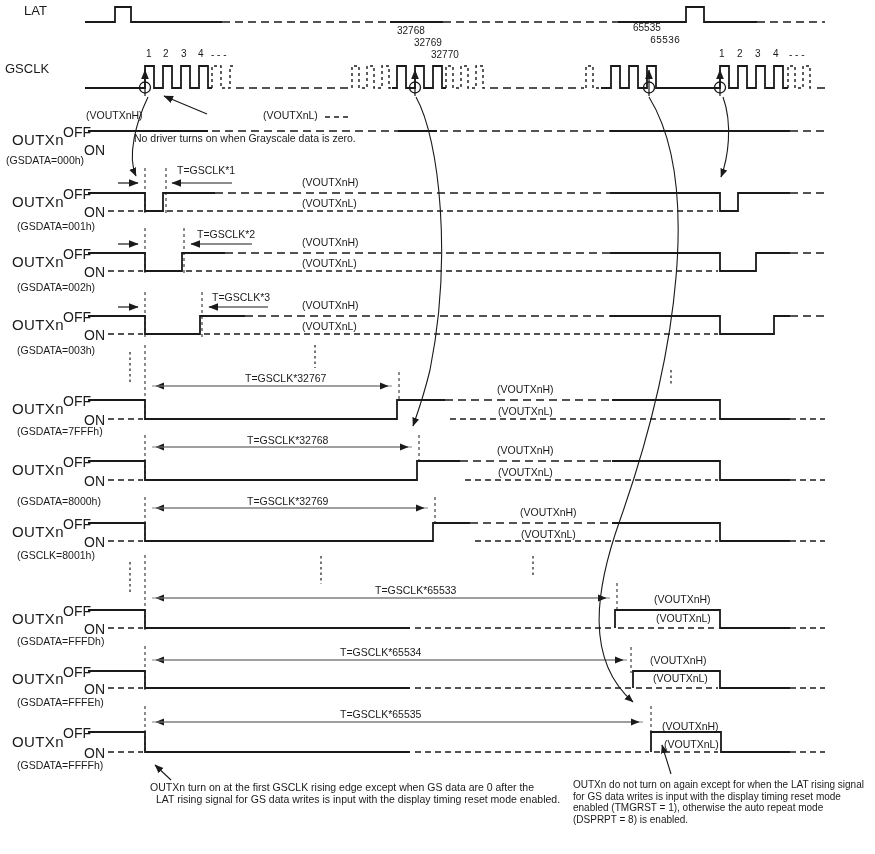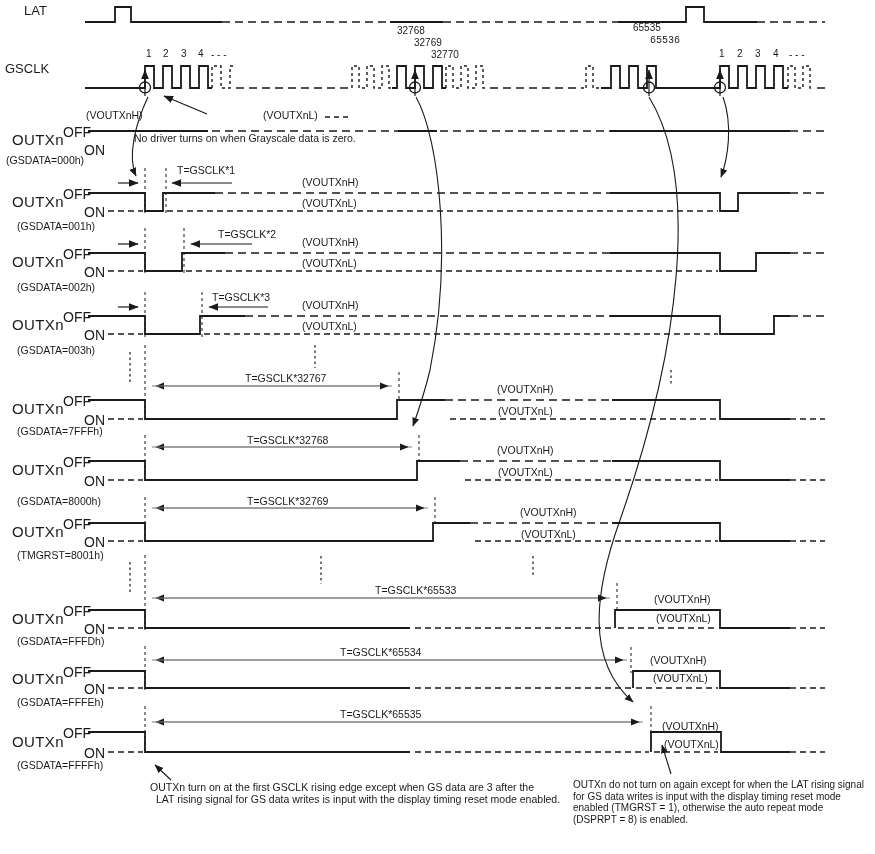--- a/index.html
+++ b/index.html
@@ -195,21 +195,21 @@
   <span class="lbl f11" style="left:84px;top:205px;">ON</span>
   <span class="lbl f10" style="left:17px;top:221px;">(GSDATA=001h)</span>
   <span class="lbl f10" style="left:177px;top:165px;">T=GSCLK*1</span>
   <span class="lbl f10" style="left:302px;top:177px;">(VOUTXnH)</span>
   <span class="lbl f10" style="left:302px;top:198px;">(VOUTXnL)</span>
 
   <span class="lbl f15" style="left:12px;top:254px;">OUTXn</span>
   <span class="lbl f11" style="left:63px;top:247px;">OFF</span>
   <span class="lbl f11" style="left:84px;top:265px;">ON</span>
   <span class="lbl f10" style="left:17px;top:282px;">(GSDATA=002h)</span>
-  <span class="lbl f10" style="left:197px;top:229px;margin-left:21px;">T=GSCLK*2</span>
+  <span class="lbl f10" style="left:197px;top:229px;">T=GSCLK*2</span>
   <span class="lbl f10" style="left:302px;top:237px;">(VOUTXnH)</span>
   <span class="lbl f10" style="left:302px;top:258px;">(VOUTXnL)</span>
 
   <span class="lbl f15" style="left:12px;top:317px;">OUTXn</span>
   <span class="lbl f11" style="left:63px;top:310px;">OFF</span>
   <span class="lbl f11" style="left:84px;top:328px;">ON</span>
   <span class="lbl f10" style="left:17px;top:345px;">(GSDATA=003h)</span>
   <span class="lbl f10" style="left:212px;top:292px;">T=GSCLK*3</span>
   <span class="lbl f10" style="left:302px;top:300px;">(VOUTXnH)</span>
   <span class="lbl f10" style="left:302px;top:321px;">(VOUTXnL)</span>
@@ -226,21 +226,21 @@
   <span class="lbl f11" style="left:63px;top:455px;">OFF</span>
   <span class="lbl f11" style="left:84px;top:474px;">ON</span>
   <span class="lbl f10" style="left:17px;top:488px;margin-top:8px;">(GSDATA=8000h)</span>
   <span class="lbl f10" style="left:247px;top:435px;">T=GSCLK*32768</span>
   <span class="lbl f10" style="left:497px;top:445px;">(VOUTXnH)</span>
   <span class="lbl f10" style="left:498px;top:467px;">(VOUTXnL)</span>
 
   <span class="lbl f15" style="left:12px;top:524px;">OUTXn</span>
   <span class="lbl f11" style="left:63px;top:517px;">OFF</span>
   <span class="lbl f11" style="left:84px;top:535px;">ON</span>
-  <span class="lbl f10" style="left:17px;top:550px;">(TMGRST=8001h)</span>
+  <span class="lbl f10" style="left:17px;top:550px;">(GSCLK=8001h)</span>
   <span class="lbl f10" style="left:247px;top:496px;">T=GSCLK*32769</span>
   <span class="lbl f10" style="left:520px;top:507px;">(VOUTXnH)</span>
   <span class="lbl f10" style="left:521px;top:529px;">(VOUTXnL)</span>
 
   <span class="lbl f15" style="left:12px;top:611px;">OUTXn</span>
   <span class="lbl f11" style="left:63px;top:604px;">OFF</span>
   <span class="lbl f11" style="left:84px;top:622px;">ON</span>
   <span class="lbl f10" style="left:17px;top:636px;">(GSDATA=FFFDh)</span>
   <span class="lbl f10" style="left:340px;top:585px;margin-left:35px;">T=GSCLK*65533</span>
   <span class="lbl f10" style="left:654px;top:594px;">(VOUTXnH)</span>
@@ -255,20 +255,20 @@
   <span class="lbl f10" style="left:653px;top:673px;">(VOUTXnL)</span>
 
   <span class="lbl f15" style="left:12px;top:734px;">OUTXn</span>
   <span class="lbl f11" style="left:63px;top:726px;">OFF</span>
   <span class="lbl f11" style="left:84px;top:746px;">ON</span>
   <span class="lbl f10" style="left:17px;top:760px;">(GSDATA=FFFFh)</span>
   <span class="lbl f10" style="left:340px;top:709px;">T=GSCLK*65535</span>
   <span class="lbl f10" style="left:662px;top:721px;">(VOUTXnH)</span>
   <span class="lbl f10" style="left:664px;top:739px;">(VOUTXnL)</span>
 
-  <span class="lbl fnote" style="left:150px;top:781px;font-size:10.5px;">OUTXn turn on at the first GSCLK rising edge except when GS data are 3 after the</span>
+  <span class="lbl fnote" style="left:150px;top:781px;font-size:10.5px;">OUTXn turn on at the first GSCLK rising edge except when GS data are 0 after the</span>
   <span class="lbl fnote" style="left:156px;top:793px;font-size:10.5px;">LAT rising signal for GS data writes is input with the display timing reset mode enabled.</span>
   <span class="lbl fnote" style="left:573px;top:779px;">OUTXn do not turn on again except for when the LAT rising signal</span>
   <span class="lbl fnote" style="left:573px;top:791px;">for GS data writes is input with the display timing reset mode</span>
   <span class="lbl fnote" style="left:573px;top:802px;">enabled (TMGRST = 1), otherwise the auto repeat mode</span>
   <span class="lbl fnote" style="left:573px;top:814px;">(DSPRPT = 8) is enabled.</span>
 
 </div>
 
 </body></html>

